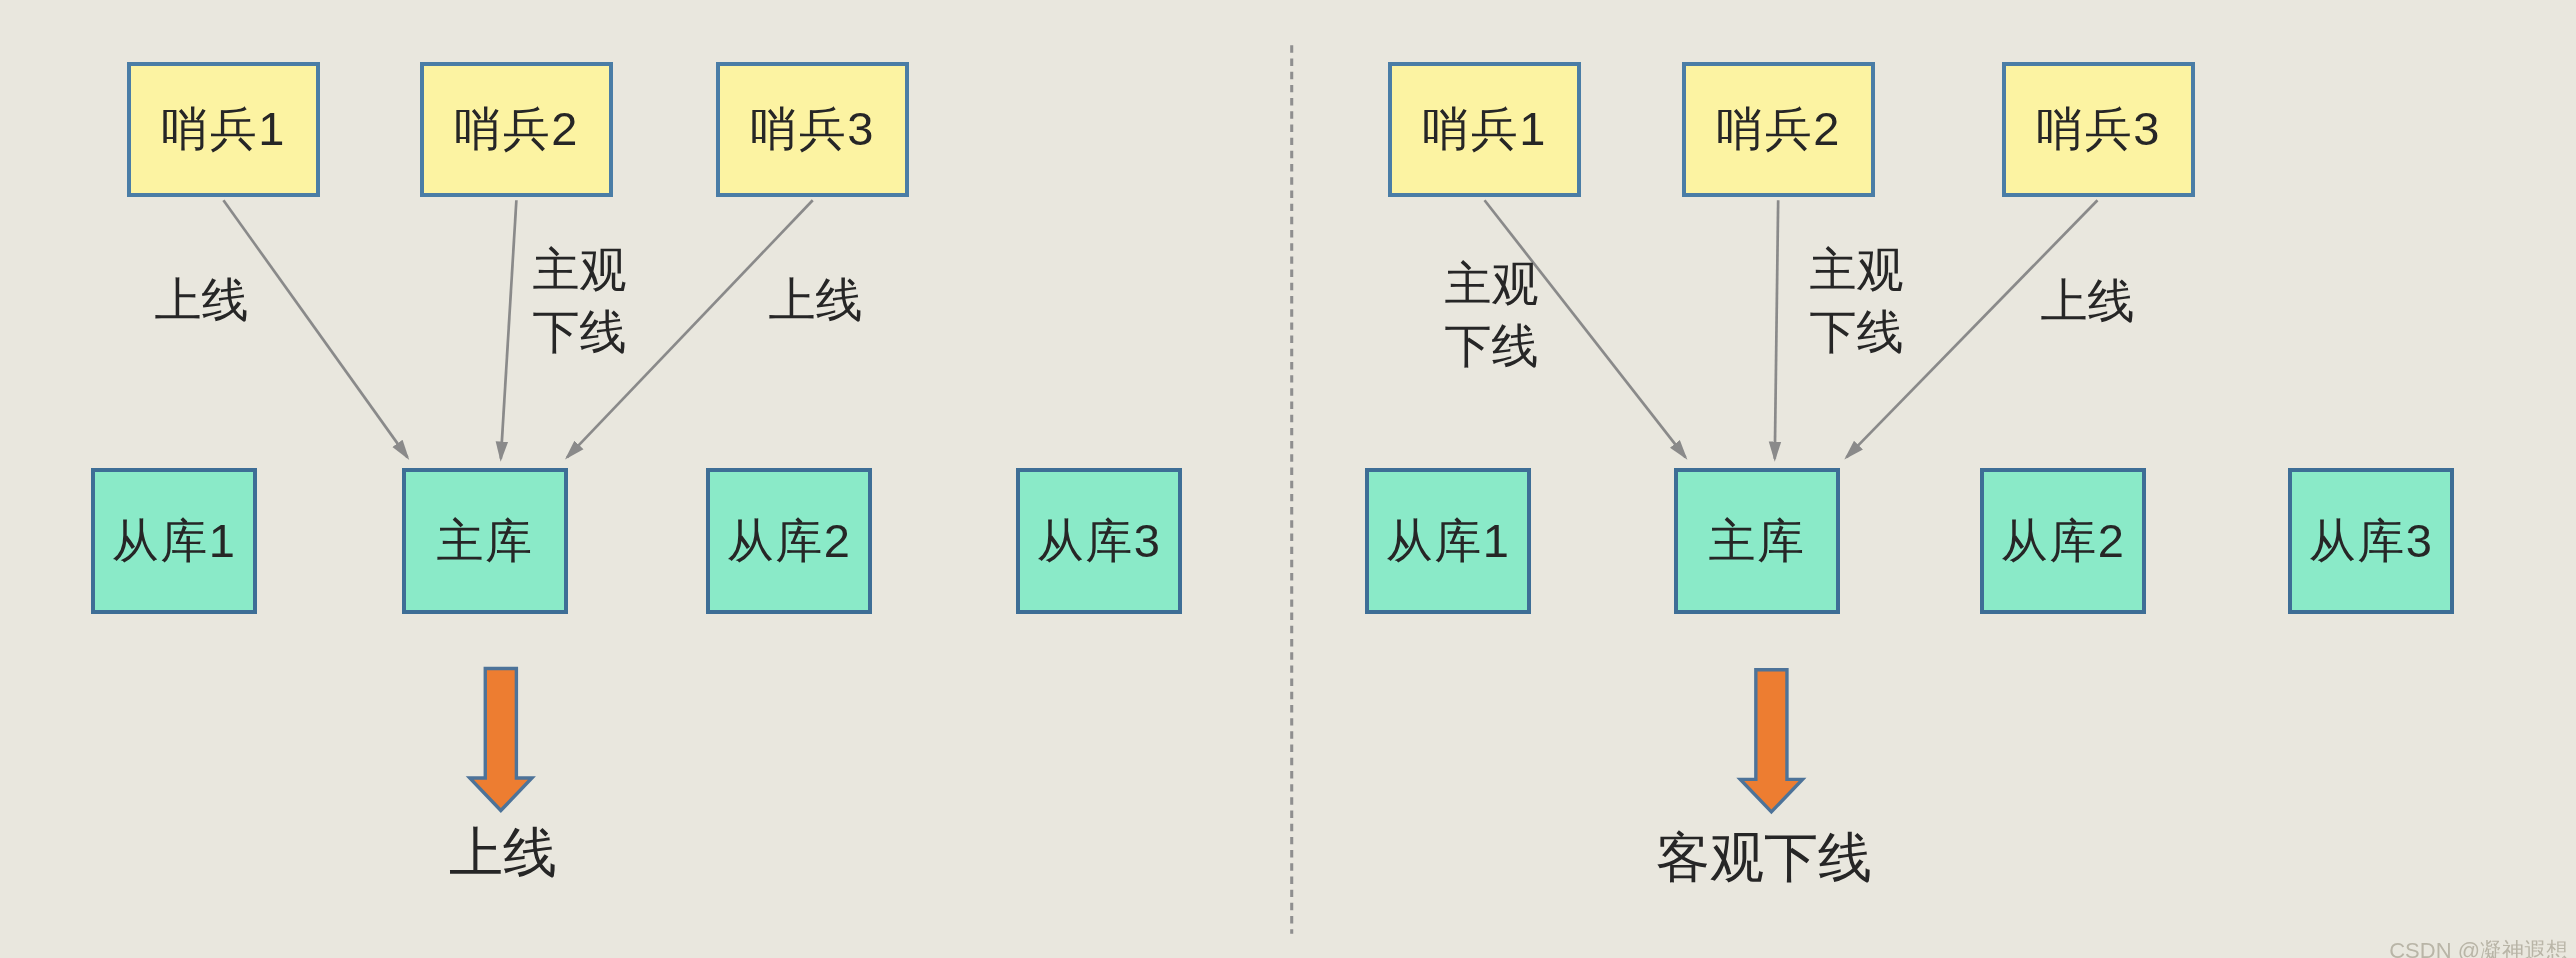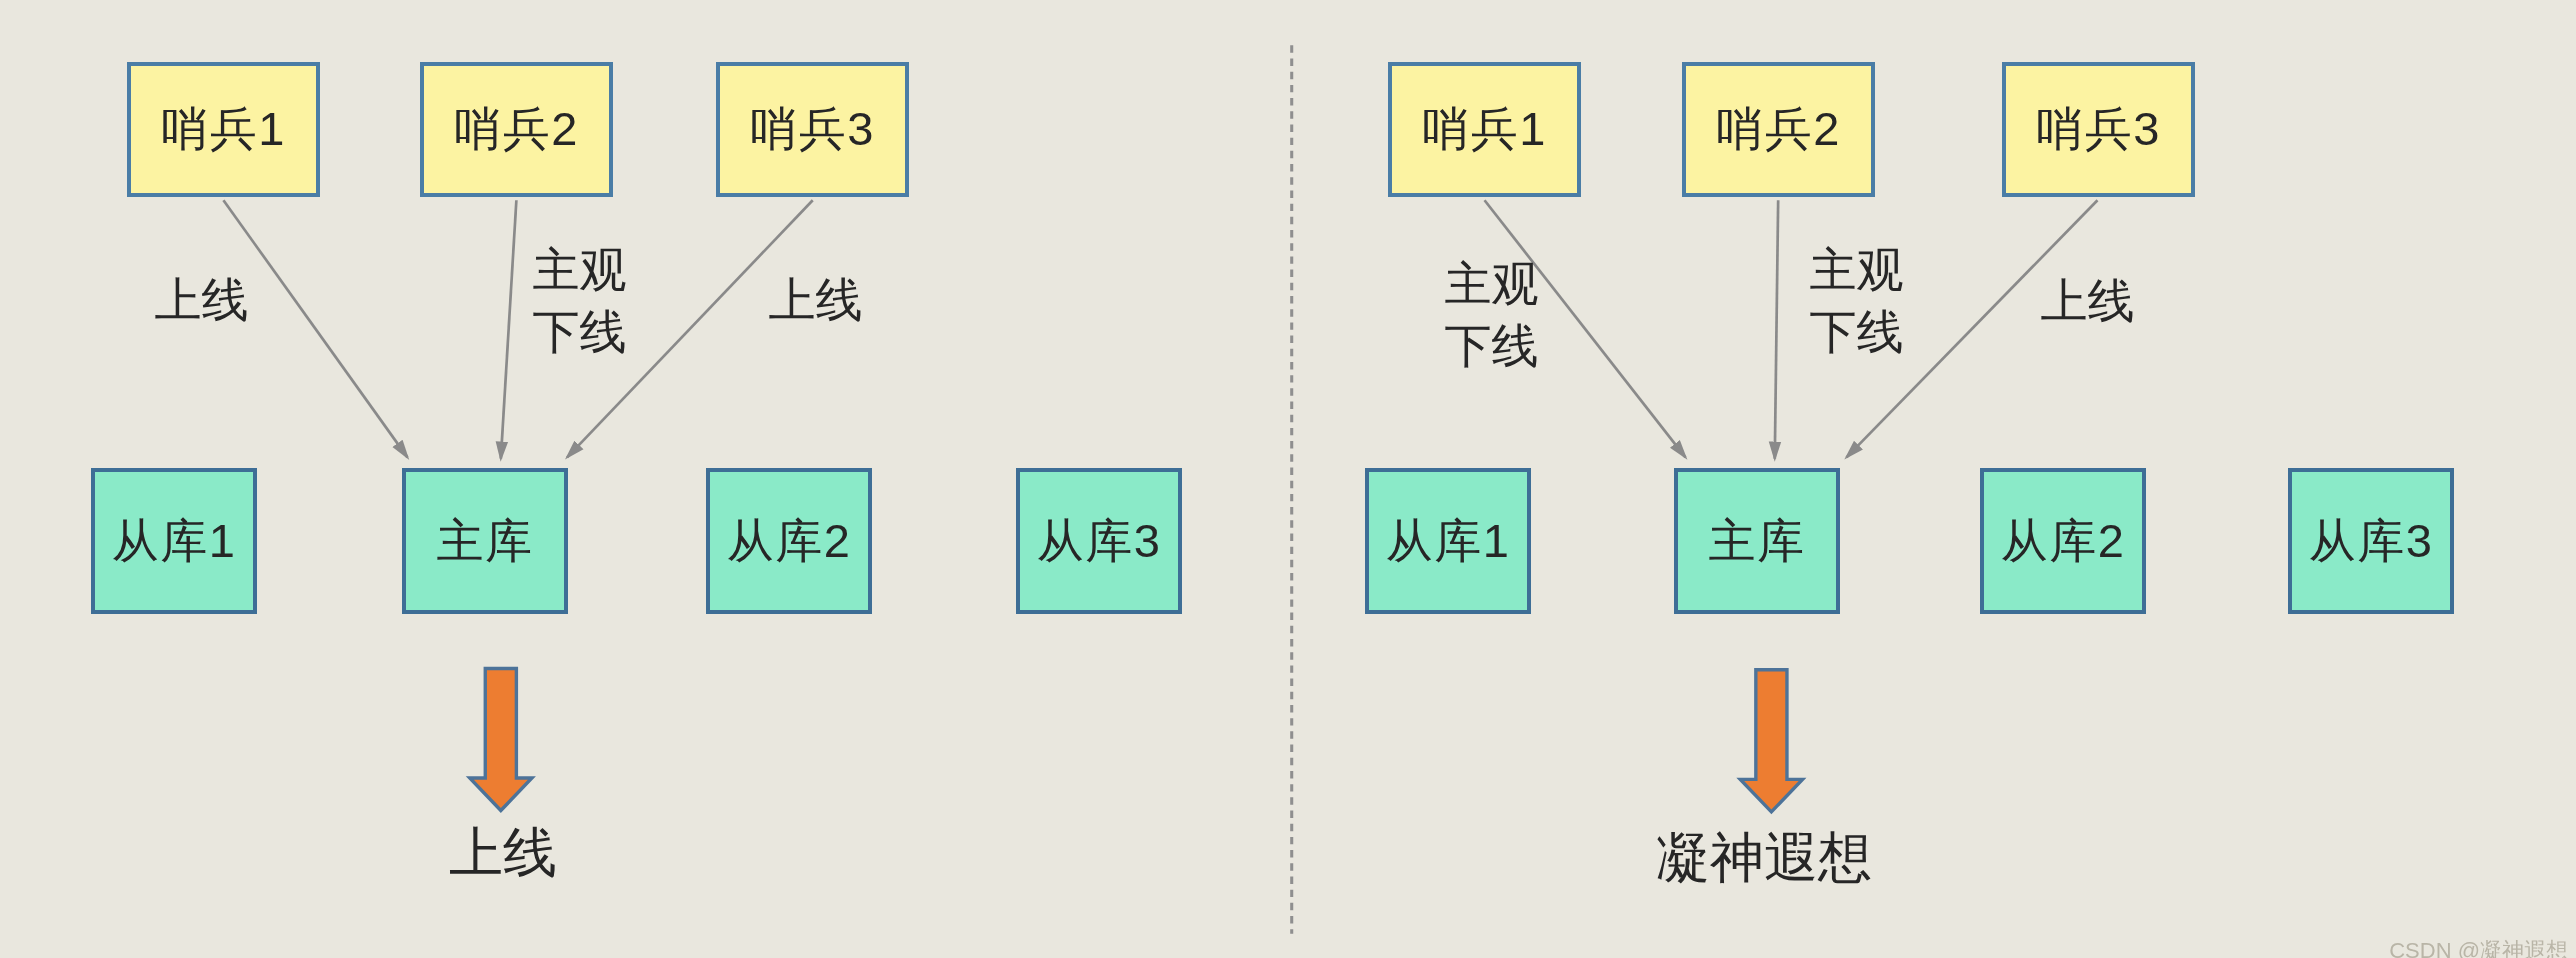--- a/index.html
+++ b/index.html
@@ -174,18 +174,18 @@
   <div class="box db" style="left:1674px;">
     <span>主库</span>
   </div>
   <div class="box db" style="left:1980px;">
     <span>从库2</span>
   </div>
   <div class="box db" style="left:2288px;">
     <span>从库3</span>
   </div>
 
-  <div class="result-label" style="left:1622px; top:829px;">凝神遐想</div>
+  <div class="result-label" style="left:1622px; top:829px;">客观下线</div>
 
   <div class="watermark">CSDN @凝神遐想</div>
 
 </div>
 
 
 </body></html>

